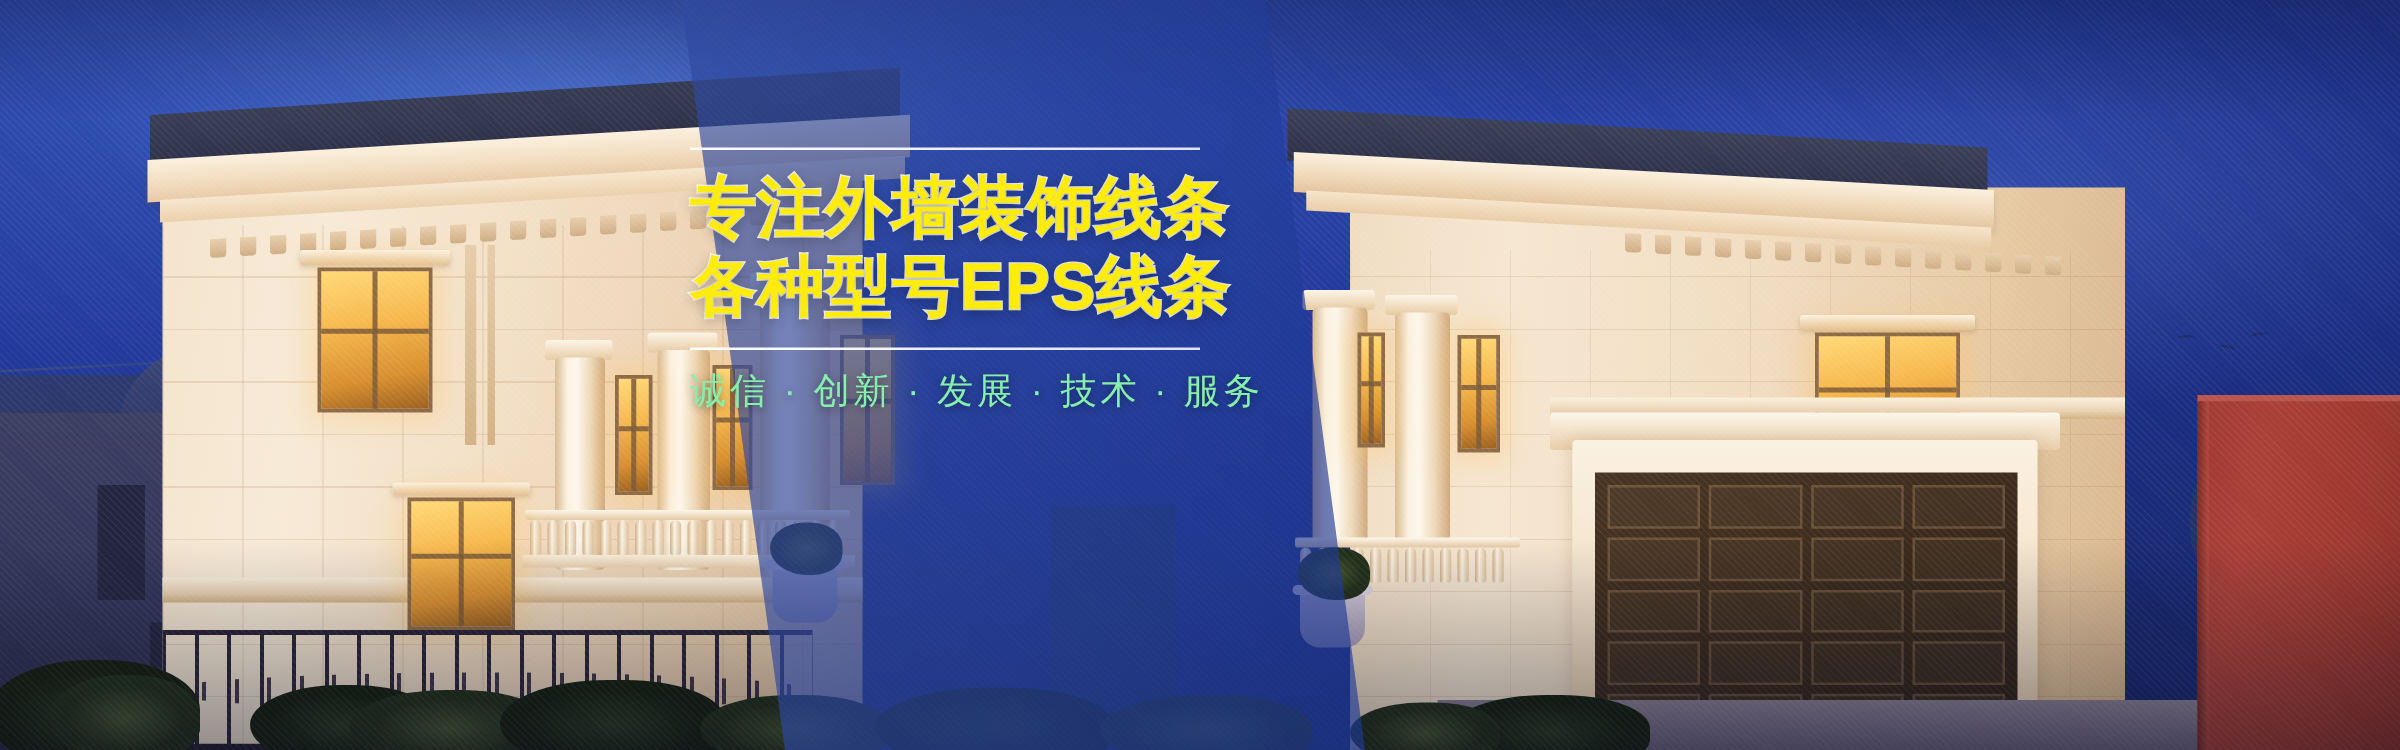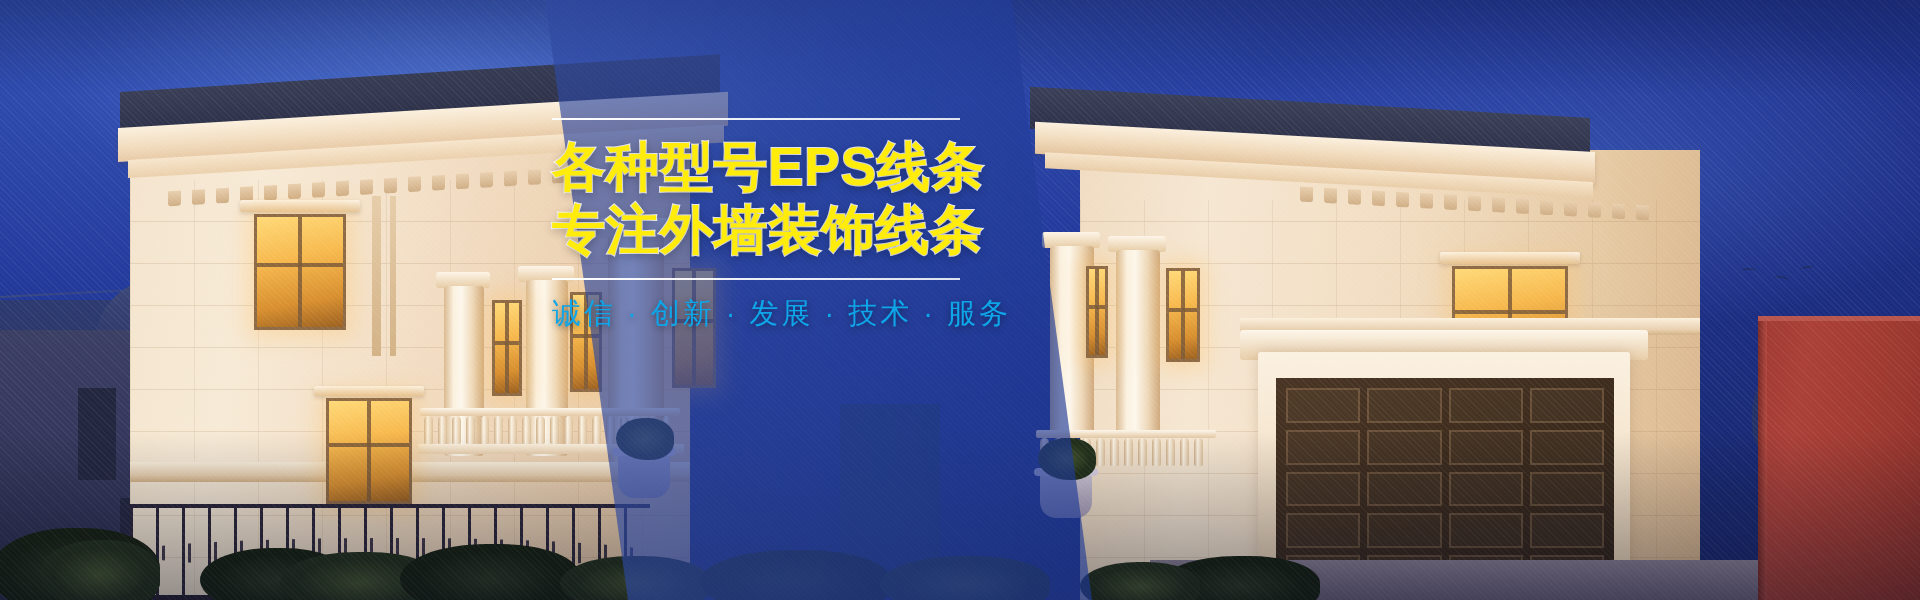--- a/index.html
+++ b/index.html
@@ -280,21 +280,21 @@
     font-weight:bold;
     white-space:nowrap;
     -webkit-text-stroke:2px rgba(255,255,255,.92);
     paint-order:stroke fill;
     text-shadow:0 3px 10px rgba(0,0,0,.30);
   }
   .hl + .hl{margin-top:6px;}
   .rule-wrap{margin-top:20px;}
   .tagline{
     margin-top:19px;
-    color:#0ea5e9;
+    color:#86efac;
     font-size:29px;letter-spacing:3px;line-height:1;
     white-space:nowrap;
     text-shadow:0 2px 7px rgba(0,0,0,.42);
   }
 </style>
 </head>
 <body>
 
 <div class="banner">
 
@@ -525,22 +525,22 @@
 
   <div class="overlay-panel"></div>
   <div class="overlay-sheen"></div>
 
   <div class="copy">
 
 
     <div class="rule"></div>
 
     <div class="headline">
+      <div class="hl">专注外墙装饰线条</div>
       <div class="hl">各种型号EPS线条</div>
-      <div class="hl">专注外墙装饰线条</div>
     </div>
 
     <div class="rule-wrap">
       <div class="rule two"></div>
     </div>
 
     <div class="tagline">诚信 · 创新 · 发展 · 技术 · 服务</div>
   </div>
 
 </div>

